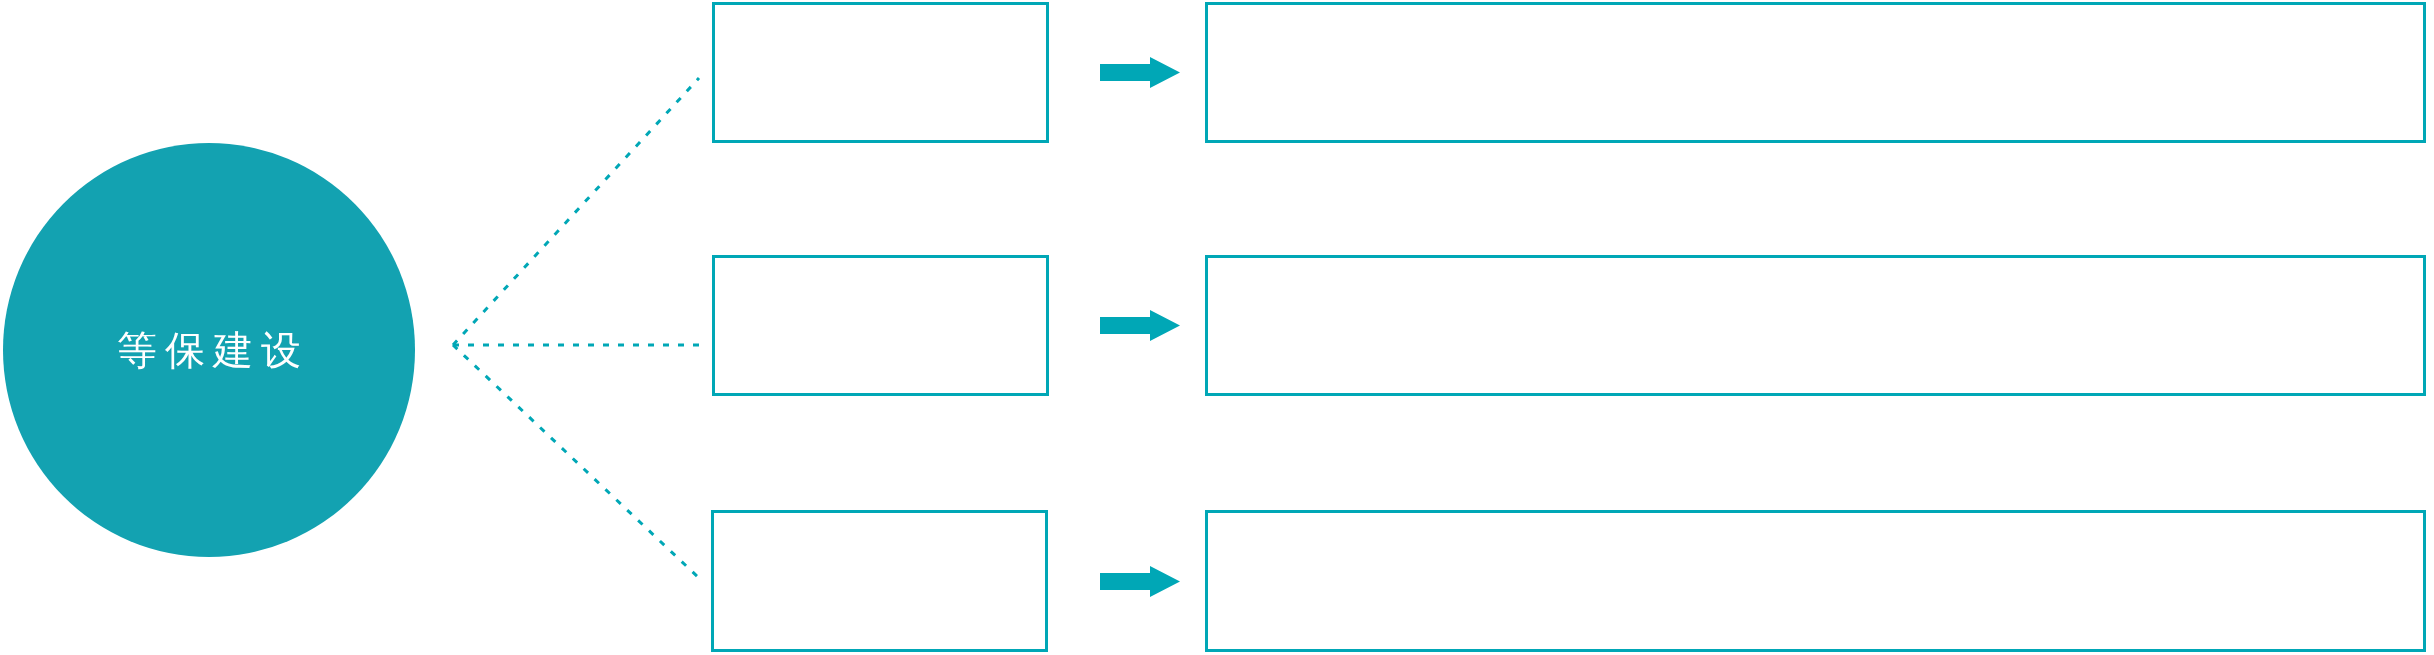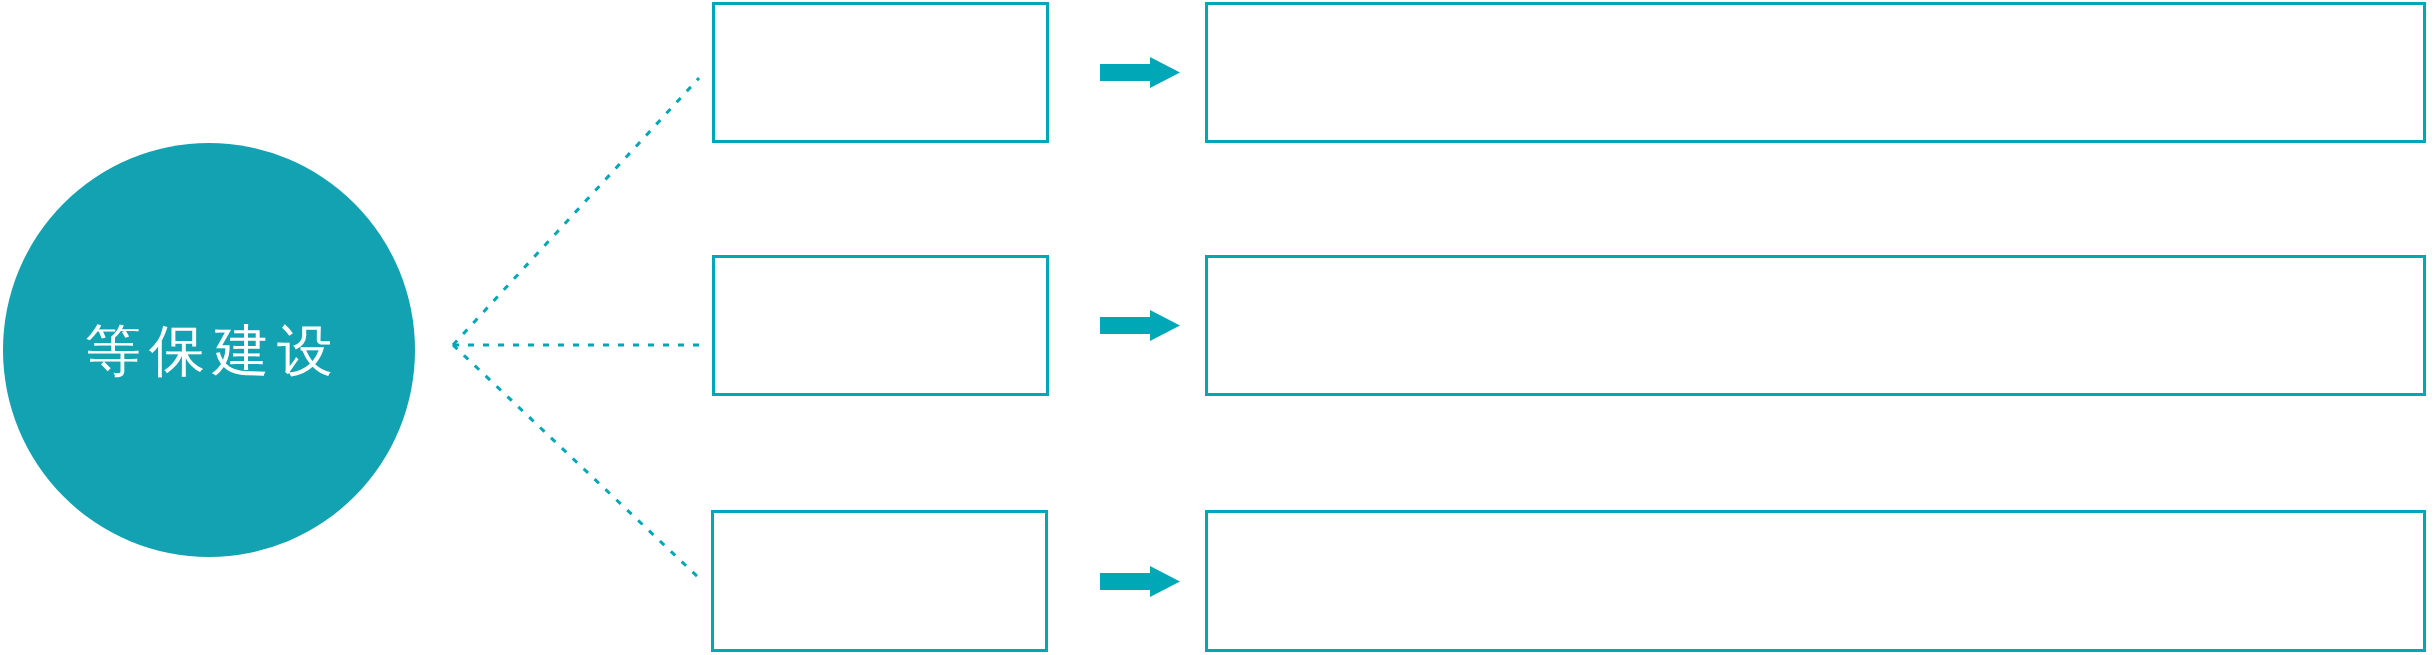--- a/index.html
+++ b/index.html
@@ -27,21 +27,21 @@
     top: 143px;
     width: 412px;
     height: 414px;
     border-radius: 50%;
     background: var(--circle-fill);
     display: flex;
     flex-direction: column;
     align-items: center;
     justify-content: center;
     color: var(--text-on-accent);
-    font-size: 56px;
+    font-size: 40px;
     font-weight: 300;
     letter-spacing: 8px;
     line-height: 73px;
     text-align: center;
   }
   .root-circle .line { white-space: nowrap; text-indent: 8px; }
   
   svg.overlay {
     position: absolute;
     left: 0;

